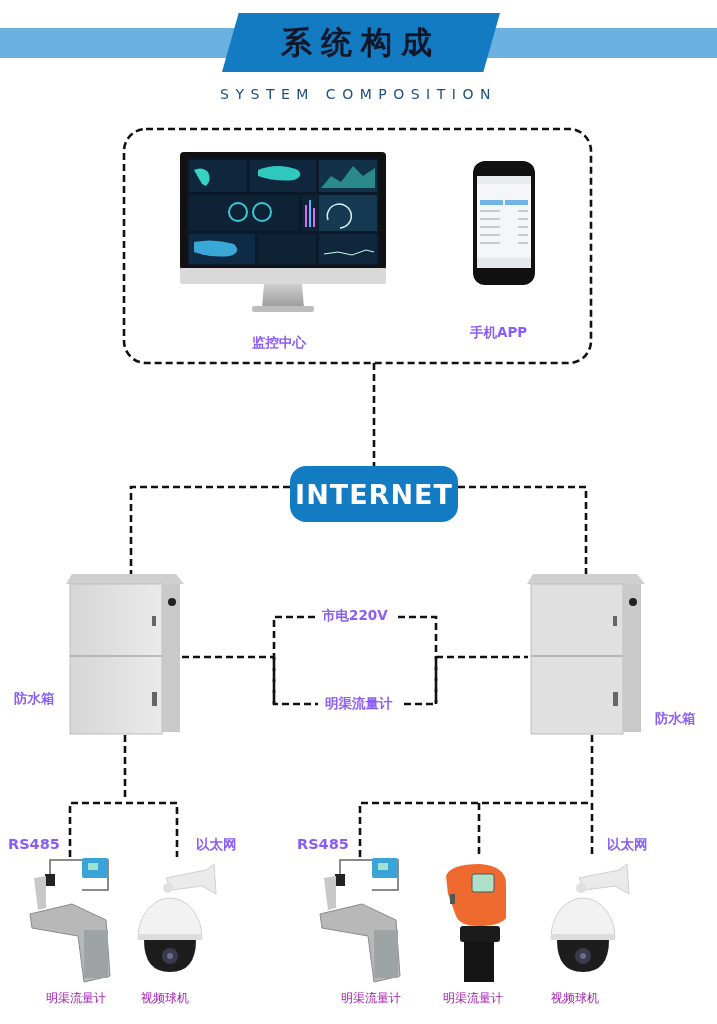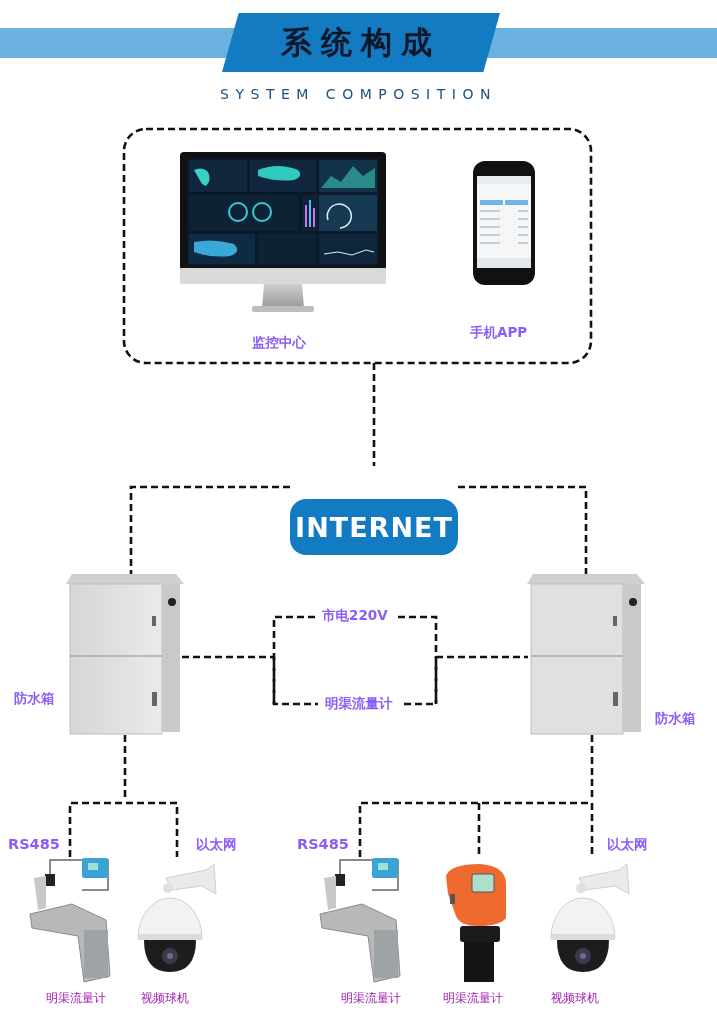--- a/index.html
+++ b/index.html
@@ -16,21 +16,21 @@
                   font-size: 31px; font-weight: bold; letter-spacing: 9px; }
   .subtitle { left: 0; top: 86px; width: 717px; text-align: center; color: #1d4f80;
               font-size: 14px; letter-spacing: 6.5px; }
 
   .lbl { font-size: 13.5px; font-weight: bold; color: #8b5cf6; white-space: nowrap; }
   .lbl-sm { font-size: 12px; color: #a21caf; white-space: nowrap; }
 
   
   .internet { left: 290px; top: 466px; width: 168px; height: 56px; background: #137bc2;
               border-radius: 16px; color: #fff; font-size: 27px; font-weight: bold;
-              display: flex; align-items: center; justify-content: center; letter-spacing: 1px; margin-top: 33px; }
+              display: flex; align-items: center; justify-content: center; letter-spacing: 1px; }
 
   svg.lines { position: absolute; left: 0; top: 0; }
 </style>
 </head>
 <body>
 
 <div class="abs banner-bar"></div>
 <div class="abs banner-tab"></div>
 <div class="abs banner-title">系统构成</div>
 <div class="abs subtitle">SYSTEM COMPOSITION</div>

